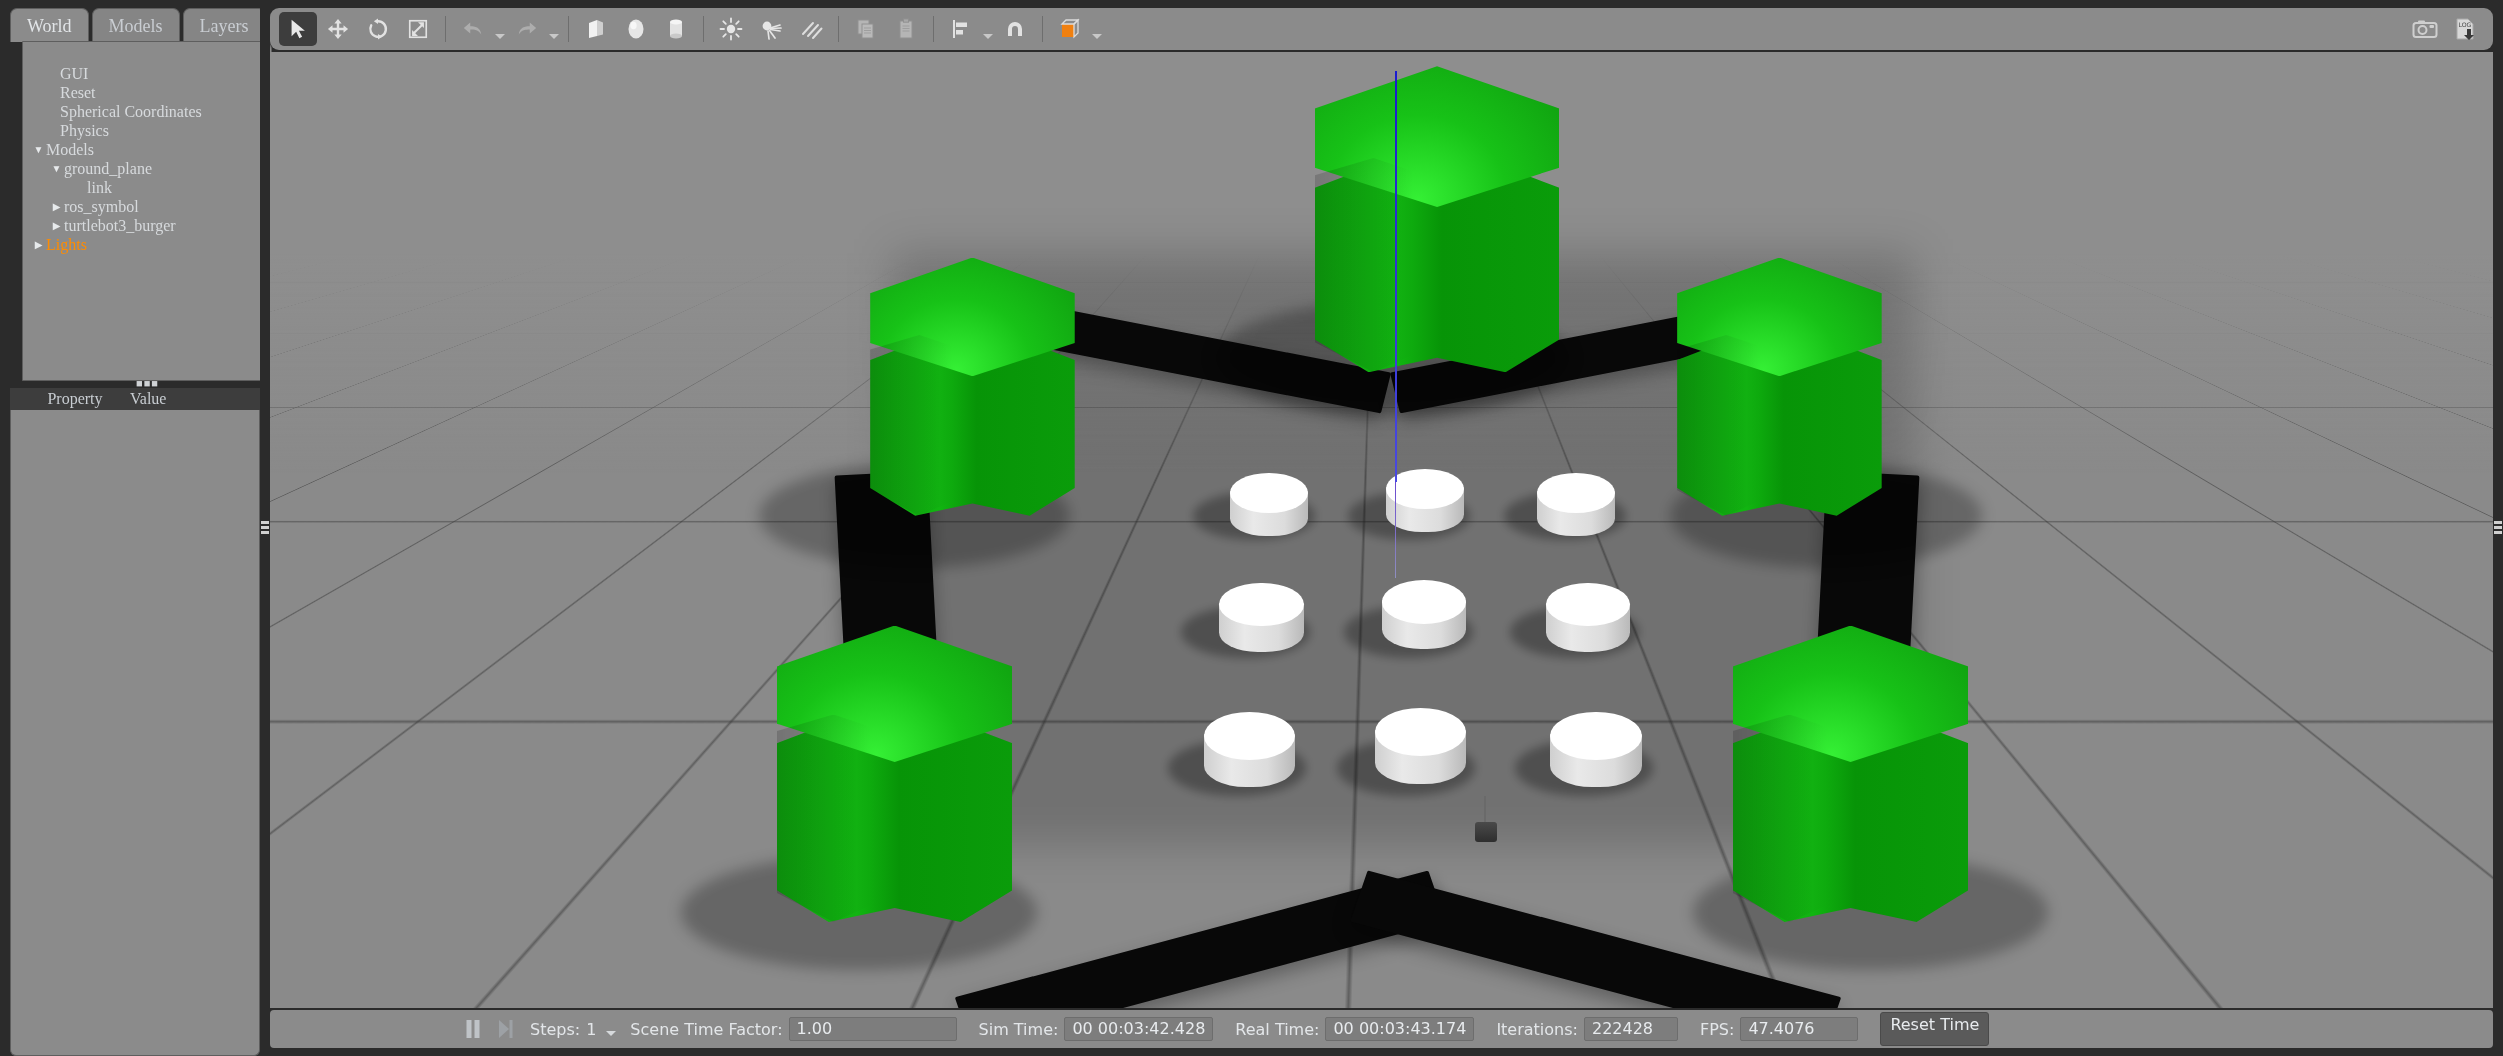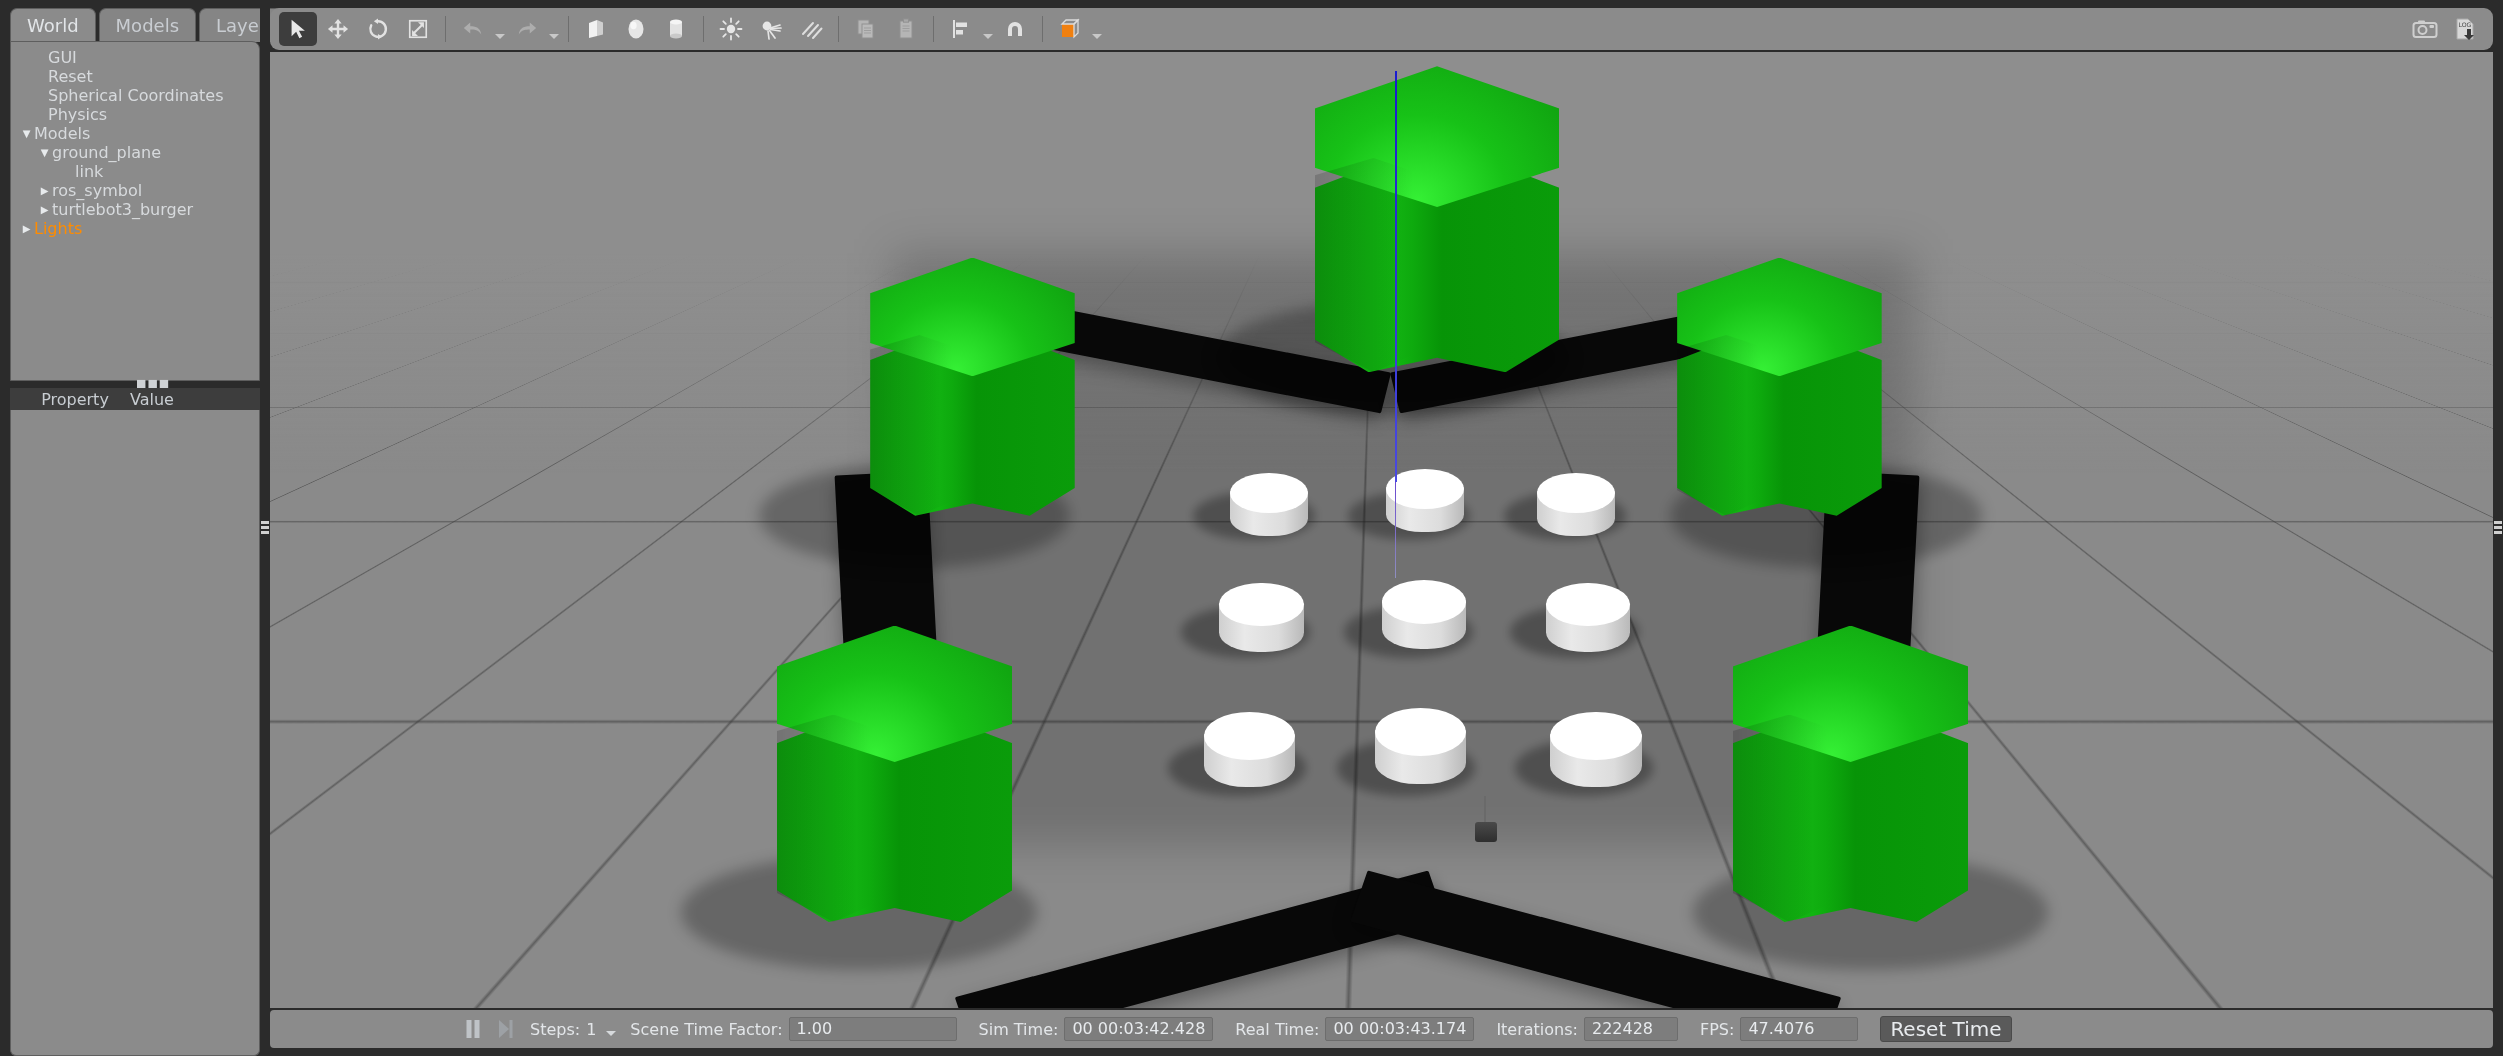--- a/index.html
+++ b/index.html
@@ -7,39 +7,39 @@
     width: 2503px; height: 1056px;
     background: #2b2b2b;
     font-family: "DejaVu Sans", "Liberation Sans", sans-serif;
     overflow: hidden;
   }
   #app { position: relative; width: 2503px; height: 1056px; background: #2b2b2b; }
 
   
   #left-panel {
     position: absolute; left: 10px; top: 8px;
-    width: 250px; height: 1040px;
+    width: 250px; height: 1040px; font-family: Liberation Serif, serif;
   }
   .tabbar { position: absolute; left: 0; top: 0; height: 34px; display: flex; }
   .tab {
     height: 34px; padding: 0 16px;
     background: #858585; color: #c9cdd2;
     font-size: 18px; line-height: 34px;
     border-top-left-radius: 7px; border-top-right-radius: 7px;
     margin-right: 3px; border: 1px solid #5e5e5e; border-bottom: none;
   }
   .tab.active { background: #8b8b8b; color: #e2e5e8; }
 
   .tree-panel {
-    position: absolute; left: 0; top: 33px;
+    position: absolute; left: 12px; top: 33px;
     width: 250px; height: 340px;
     background: #8b8b8b;
     border-top-right-radius: 8px;
     border: 1px solid #5e5e5e;
-    padding-top: 6px;
+    padding-top: 22px;
     overflow: hidden;
   }
   .tree-row {
     height: 19px; display: flex; align-items: center;
     font-size: 16px; color: #d7dadd; white-space: nowrap;
   }
   .tree-row .arrow {
     width: 15px; display: inline-block; text-align: center;
     font-size: 10px; color: #e7eaec; flex: 0 0 15px;
   }
@@ -210,21 +210,21 @@
     background: #7d7d7d; border: 1px solid #6d6d6d; border-radius: 2px;
     height: 24px; line-height: 22px; padding: 0 7px; color: #e8ebee;
     margin-right: 22px; white-space: nowrap; font-size: 16px;
   }
   .sb-caret {
     width: 0; height: 0; border-left: 5px solid transparent; border-right: 5px solid transparent;
     border-top: 5px solid #d6d9dc; margin: 8px 14px 0 4px;
   }
   .sb-reset {
     background: #5a5a5a; border: 1px solid #4a4a4a; border-radius: 3px;
-    height: 26px; line-height: 24px; padding: 0 9px; color: #e8ebee; font-size: 20px;
+    height: 34px; line-height: 24px; padding: 0 9px; color: #e8ebee; font-size: 16px;
   }
   .sb-spacer { flex: 1 1 auto; }
 </style>
 </head>
 <body>
 
 <div id="app">
 
   <div id="left-panel">
 

